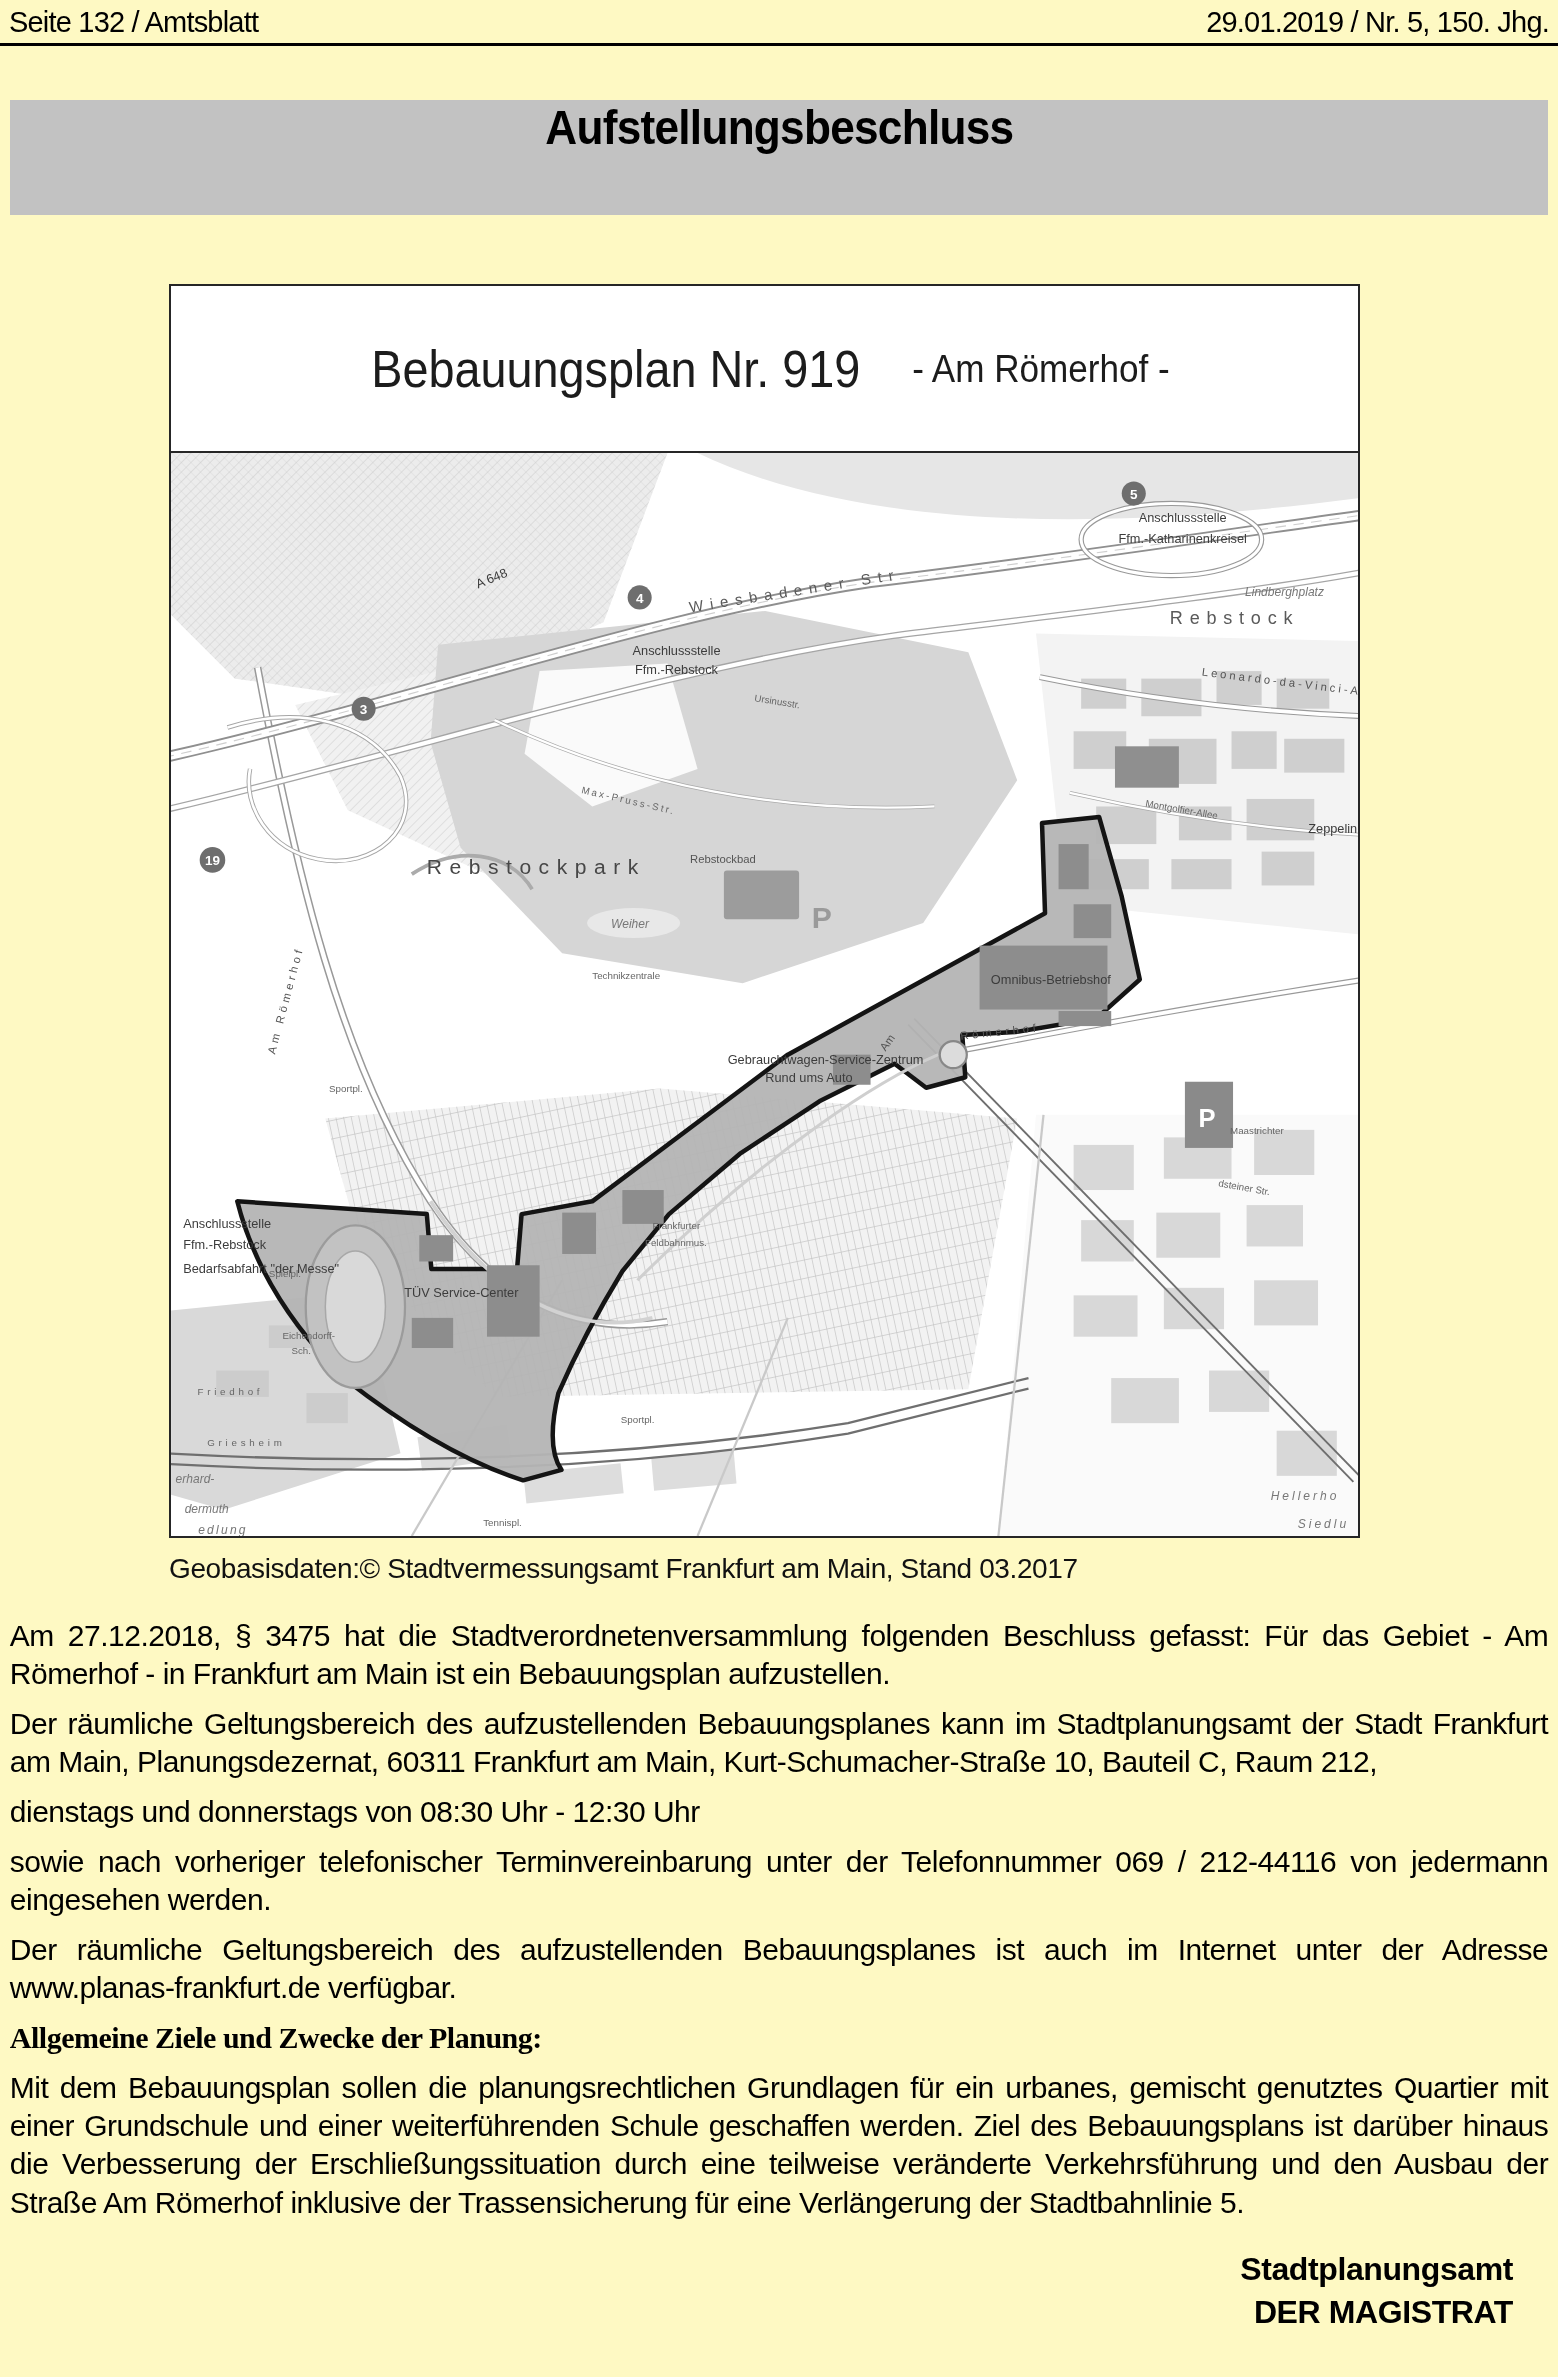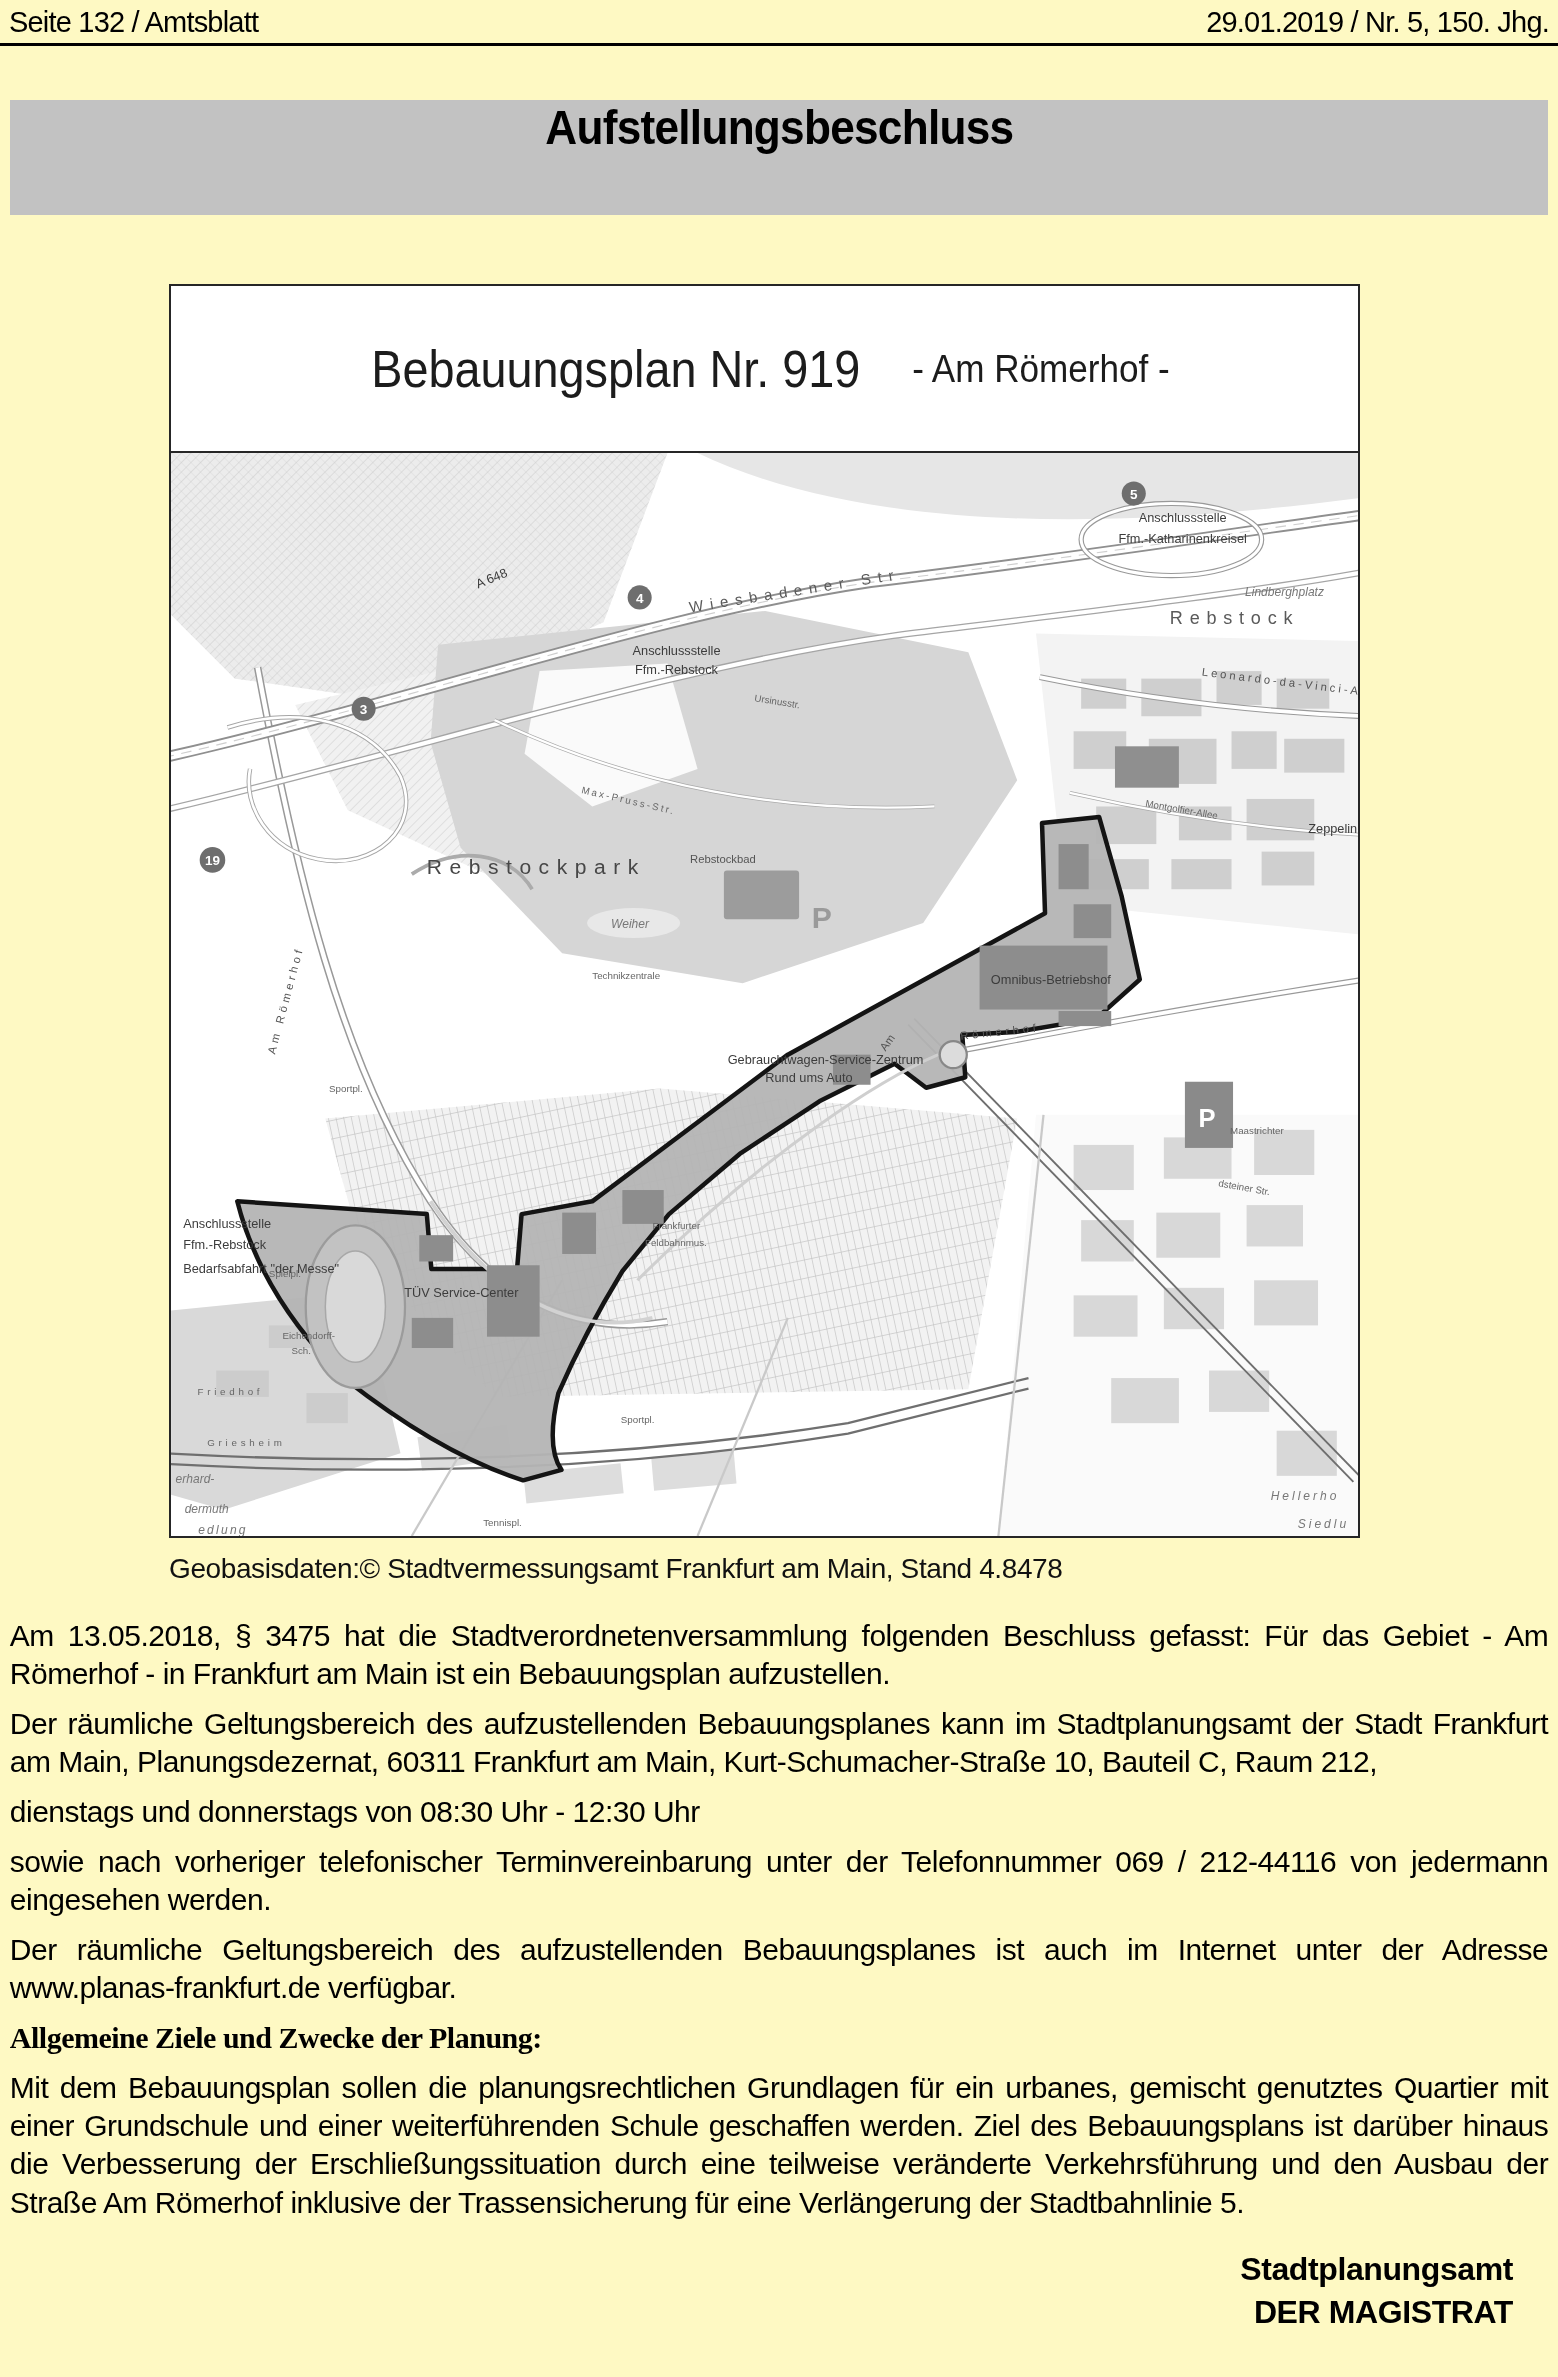--- a/index.html
+++ b/index.html
@@ -265,24 +265,24 @@
           <text x="598" y="1290" class="lb-sm">Sportpl.</text>
           <text x="1408" y="905" class="lb-sm">Maastrichter</text>
           <text x="1392" y="975" class="lb-sm" transform="rotate(10 1392 975)">dsteiner Str.</text>
           <text x="1462" y="1392" class="lb-it" font-size="18" letter-spacing="4">Hellerho</text>
           <text x="1498" y="1430" class="lb-it" font-size="18" letter-spacing="4">Siedlu</text>
         </g>
       </svg>
     </div>
   </div>
 
-  <div class="caption">Geobasisdaten:© Stadtvermessungsamt Frankfurt am Main, Stand 4.8478</div>
+  <div class="caption">Geobasisdaten:© Stadtvermessungsamt Frankfurt am Main, Stand 03.2017</div>
 
   <div class="bodytxt">
-    <p>Am 13.05.2018, § 3475 hat die Stadtverordnetenversammlung folgenden Beschluss gefasst: Für das Gebiet - Am Römerhof - in Frankfurt am Main ist ein Bebauungsplan aufzustellen.</p>
+    <p>Am 27.12.2018, § 3475 hat die Stadtverordnetenversammlung folgenden Beschluss gefasst: Für das Gebiet - Am Römerhof - in Frankfurt am Main ist ein Bebauungsplan aufzustellen.</p>
     <p>Der räumliche Geltungsbereich des aufzustellenden Bebauungsplanes kann im Stadtplanungsamt der Stadt Frankfurt am Main, Planungsdezernat, 60311 Frankfurt am Main, Kurt-Schumacher-Straße 10, Bauteil C, Raum 212,</p>
     <p class="left">dienstags und donnerstags von 08:30 Uhr - 12:30 Uhr</p>
     <p>sowie nach vorheriger telefonischer Terminvereinbarung unter der Telefonnummer 069 / 212-44116 von jedermann eingesehen werden.</p>
     <p>Der räumliche Geltungsbereich des aufzustellenden Bebauungsplanes ist auch im Internet unter der Adresse www.planas-frankfurt.de verfügbar.</p>
     <h2>Allgemeine Ziele und Zwecke der Planung:</h2>
     <p>Mit dem Bebauungsplan sollen die planungsrechtlichen Grundlagen für ein urbanes, gemischt genutztes Quartier mit einer Grundschule und einer weiterführenden Schule geschaffen werden. Ziel des Bebauungsplans ist darüber hinaus die Verbesserung der Erschließungssituation durch eine teilweise veränderte Verkehrsführung und den Ausbau der Straße Am Römerhof inklusive der Trassensicherung für eine Verlängerung der Stadtbahnlinie 5.</p>
   </div>
 
   <div class="sig">
     <div>Stadtplanungsamt</div>

